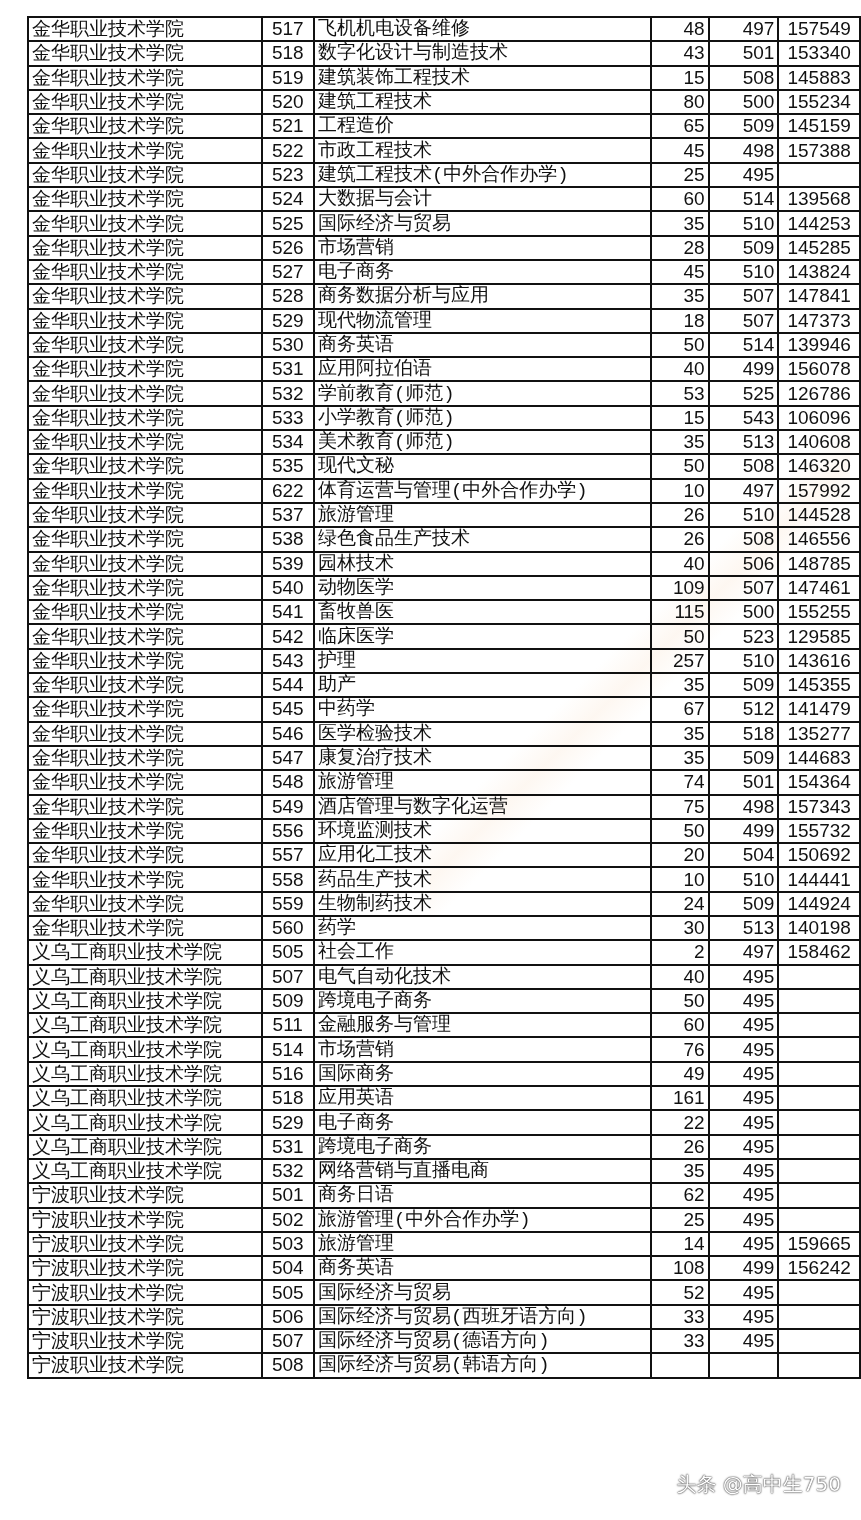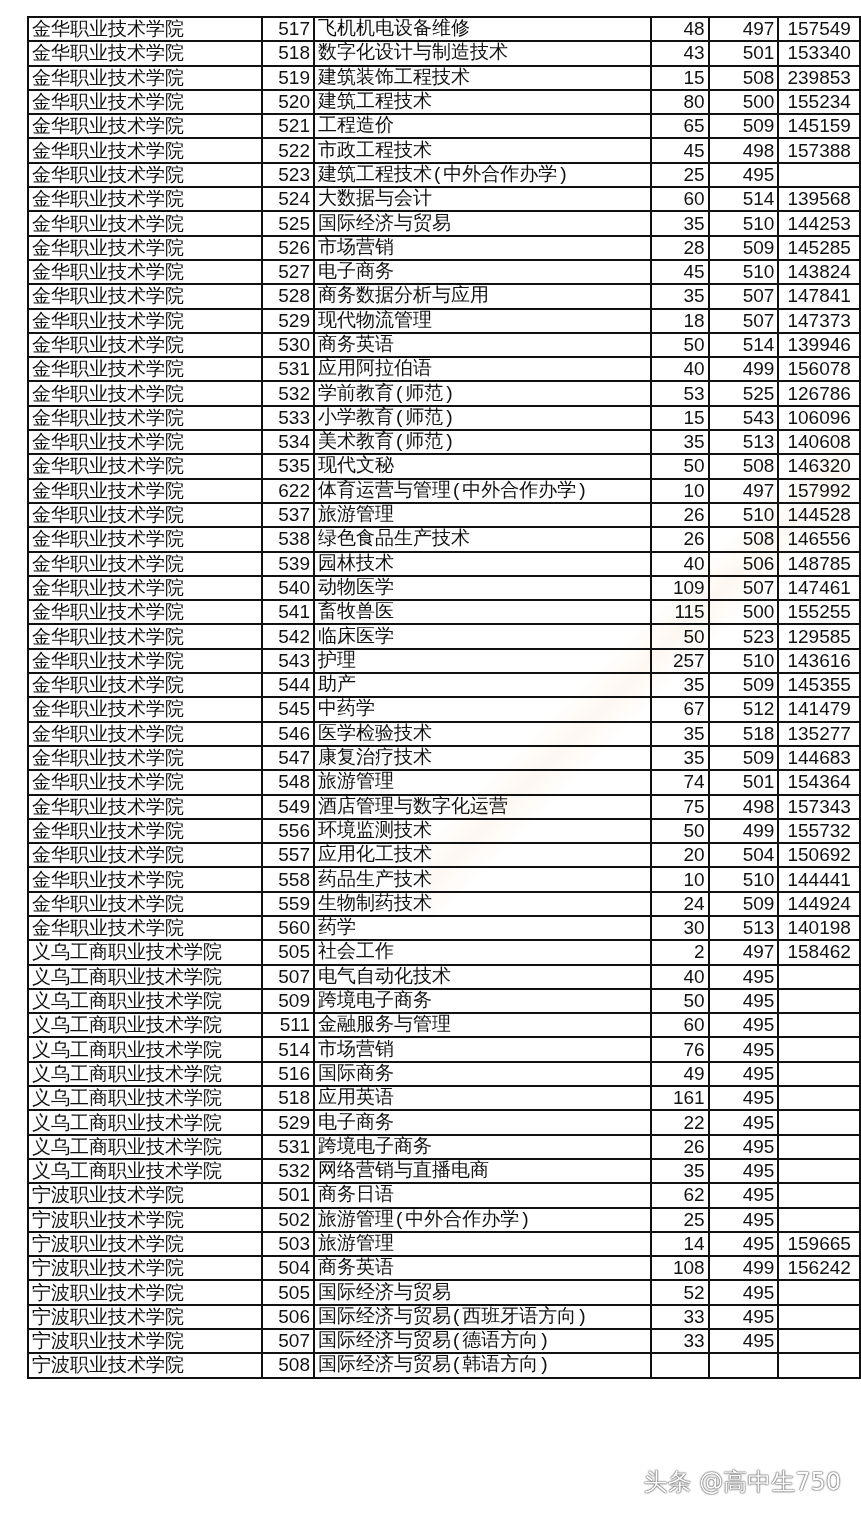--- a/index.html
+++ b/index.html
@@ -14,28 +14,28 @@
   table.grid td {
     border: 2px solid #111;
     height: 22.3px;
     padding: 0 3px;
     font-size: 19px;
     line-height: 22px;
     white-space: nowrap;
     overflow: hidden;
   }
   td.c-school { width: 227px; }
-  td.c-code { width: 45px; font-family: "Liberation Sans", "DejaVu Sans", sans-serif; font-size: 19px; text-align: right; }
+  td.c-code { width: 45px; font-family: "Liberation Sans", "DejaVu Sans", sans-serif; font-size: 19px; text-align: center; }
   td.c-major { width: 332px; font-family: Liberation Mono, monospace; }
   td.c-plan { width: 50px; font-family: "Liberation Sans", "DejaVu Sans", sans-serif; text-align: right; margin-top: 28px; }
   td.c-score { width: 63px; font-family: "Liberation Sans", "DejaVu Sans", sans-serif; text-align: right; margin-left: 19px; }
   td.c-rank { width: 74px; font-family: "Liberation Sans", "DejaVu Sans", sans-serif; text-align: center; }
   .watermark {
     position: absolute; right: 20px; bottom: 22px;
-    font-family: "DejaVu Sans", sans-serif; font-size: 24px;
+    font-family: "DejaVu Sans", sans-serif; font-size: 20px;
     color: #ffffff; text-shadow: 0 0 2px #333, 0 0 1px #333;
     letter-spacing: 0px;
   }
   .bg-stamp {
     position: absolute; left: 430px; top: 420px; width: 420px; height: 500px;
     pointer-events: none;
     background: linear-gradient(135deg, transparent 45%, rgba(240,180,120,0.10) 50%, transparent 55%);
   }
 </style>
 </head>
@@ -61,21 +61,21 @@
           <td class="c-plan">43</td>
           <td class="c-score">501</td>
           <td class="c-rank">153340</td>
         </tr>
         <tr>
           <td class="c-school">金华职业技术学院</td>
           <td class="c-code">519</td>
           <td class="c-major">建筑装饰工程技术</td>
           <td class="c-plan">15</td>
           <td class="c-score">508</td>
-          <td class="c-rank">239853</td>
+          <td class="c-rank">145883</td>
         </tr>
         <tr>
           <td class="c-school">金华职业技术学院</td>
           <td class="c-code">520</td>
           <td class="c-major">建筑工程技术</td>
           <td class="c-plan">80</td>
           <td class="c-score">500</td>
           <td class="c-rank">155234</td>
         </tr>
         <tr>

